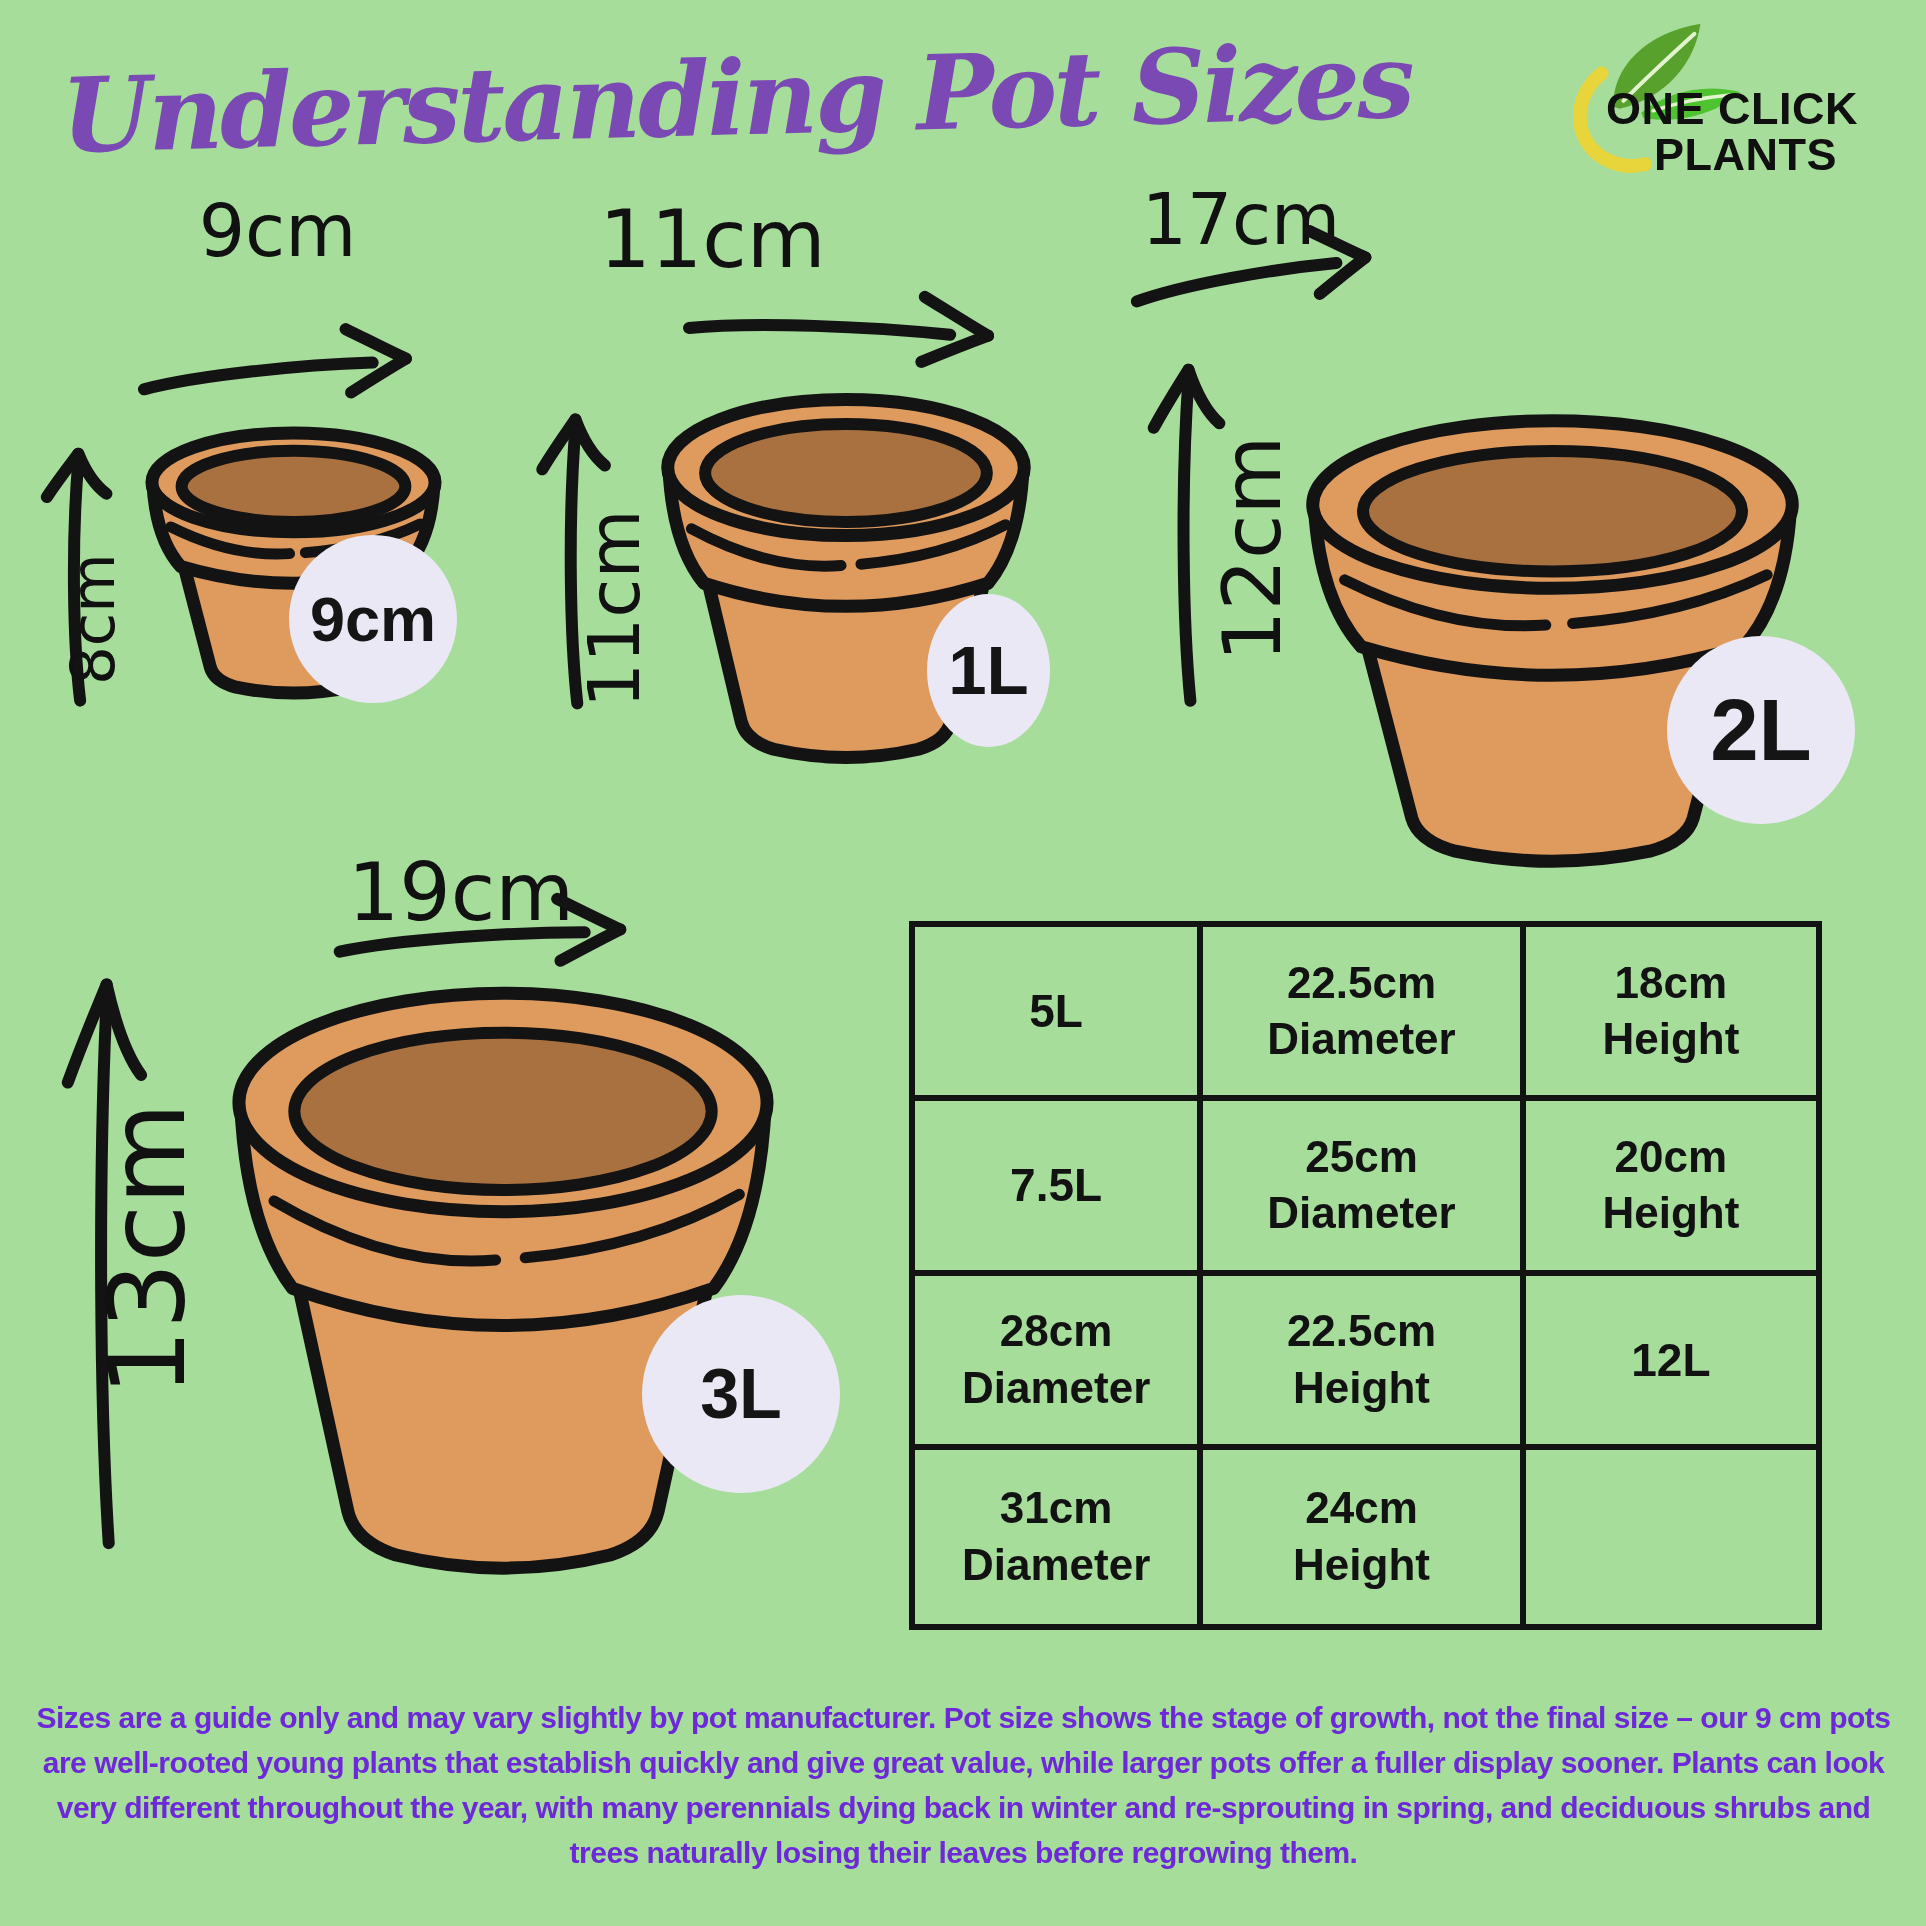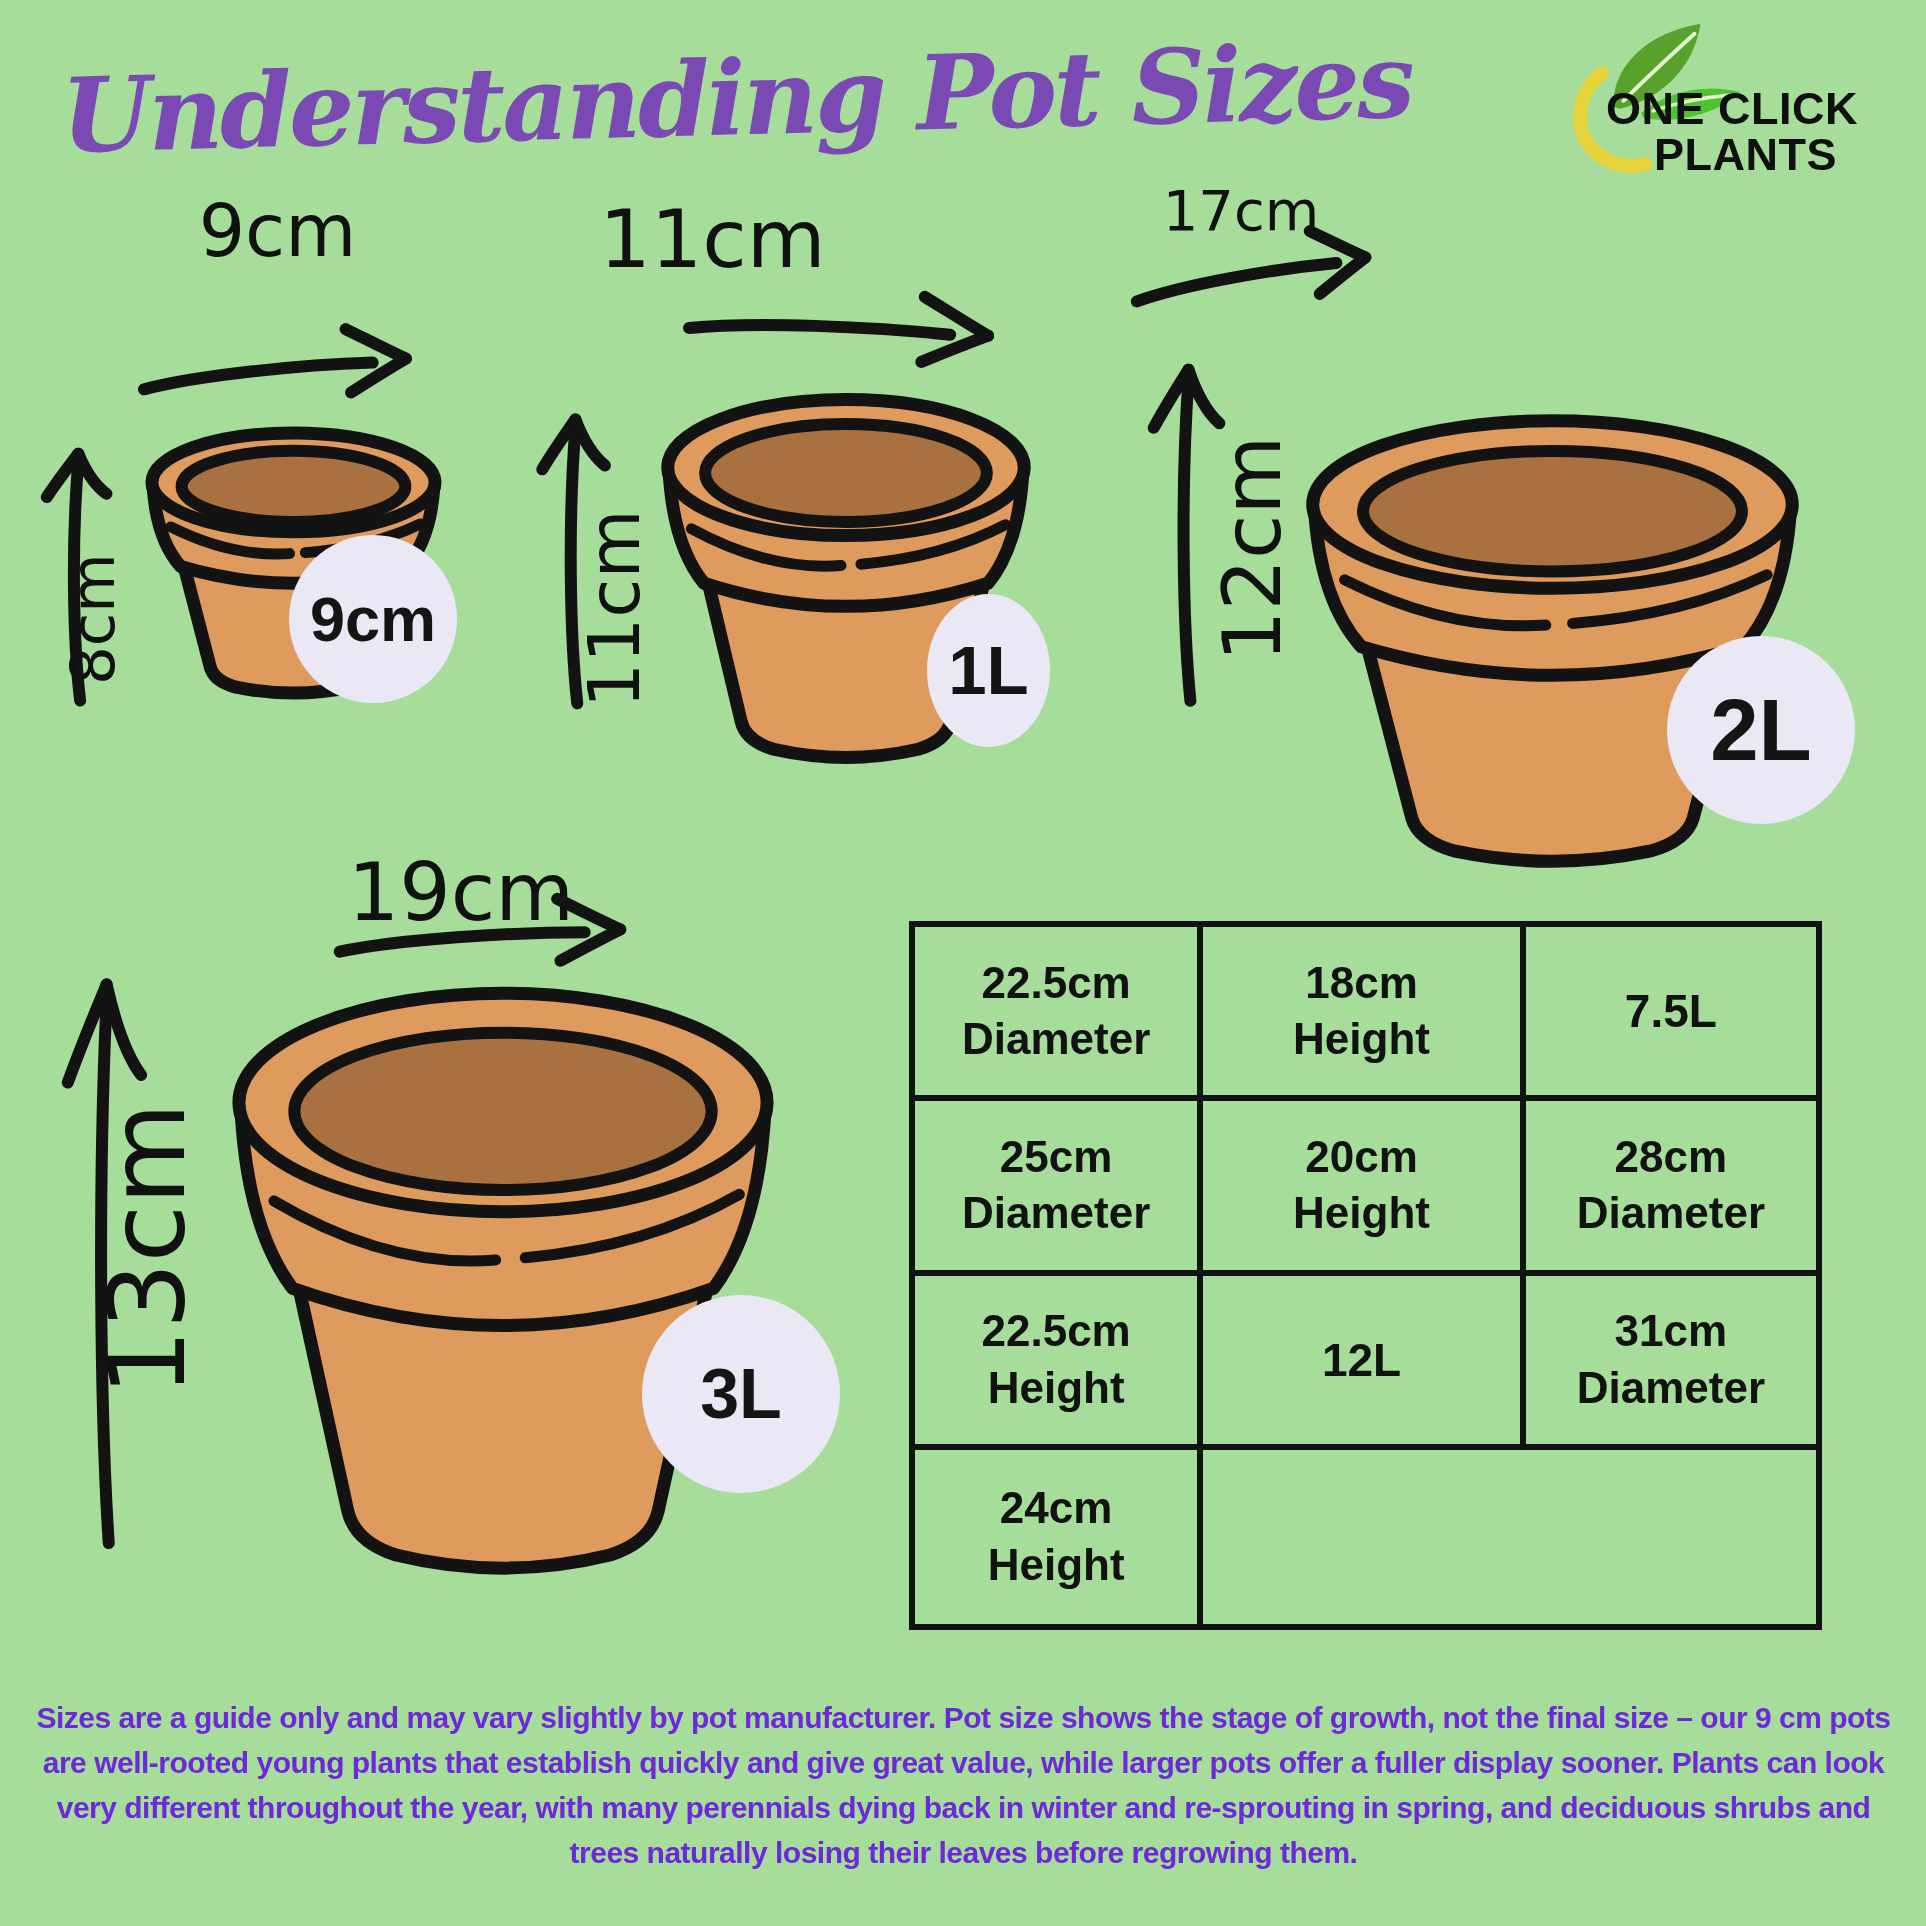--- a/index.html
+++ b/index.html
@@ -119,21 +119,21 @@
   </svg>
 <svg class="arrow" style="left:533px;top:406px;" width="83" height="307" viewBox="0 0 90 320" preserveAspectRatio="none">
     <use href="#arrow-up-shape"></use>
   </svg>
 <div class="vlabel" style="left:574px;top:483px;width:81px;height:252px;font-size:71px;">11cm</div>
 <svg class="pot-svg" style="left:659px;top:390px;" width="374" height="381" viewBox="0 0 300 280" preserveAspectRatio="none">
     <use href="#pot-shape"></use>
   </svg>
 <div class="badge" style="left:927px;top:594px;width:123px;height:153px;font-size:69px;">1L</div>
 
-<div class="abs dim-label" style="left:1117px;top:178px;width:248px;font-size:56px;">17cm</div>
+<div class="abs dim-label" style="left:1117px;top:178px;width:248px;font-size:71px;">17cm</div>
 <svg class="arrow" style="left:1127px;top:230px;transform:rotate(-9deg);" width="262" height="81" viewBox="0 0 320 84" preserveAspectRatio="none">
     <use href="#arrow-right-shape"></use>
   </svg>
 <svg class="arrow" style="left:1144px;top:354px;" width="87" height="358" viewBox="0 0 90 320" preserveAspectRatio="none">
     <use href="#arrow-up-shape"></use>
   </svg>
 <div class="vlabel" style="left:1206px;top:440px;width:91px;height:218px;font-size:81px;">12cm</div>
 <svg class="pot-svg" style="left:1301px;top:409px;" width="503" height="469" viewBox="0 0 300 280" preserveAspectRatio="none">
     <use href="#pot-shape"></use>
   </svg>
@@ -147,20 +147,23 @@
     <use href="#arrow-up-shape"></use>
   </svg>
 <div class="vlabel" style="left:83px;top:1051px;width:129px;height:396px;font-size:105px;">13cm</div>
 <svg class="pot-svg" style="left:226px;top:978px;" width="554" height="612" viewBox="0 0 300 280" preserveAspectRatio="none">
     <use href="#pot-shape"></use>
   </svg>
 <div class="badge" style="left:642px;top:1295px;width:198px;height:198px;font-size:70px;">3L</div>
 
 <div class="size-table" style="left:909px;top:921px;width:913px;height:709px;">
   <div class="cell">
+      <span class="big">5L</span>
+    </div>
+  <div class="cell">
       <span class="val">22.5cm</span>
       <span class="val">Diameter</span>
     </div>
   <div class="cell">
       <span class="val">18cm</span>
       <span class="val">Height</span>
     </div>
 
   <div class="cell">
       <span class="big">7.5L</span>

